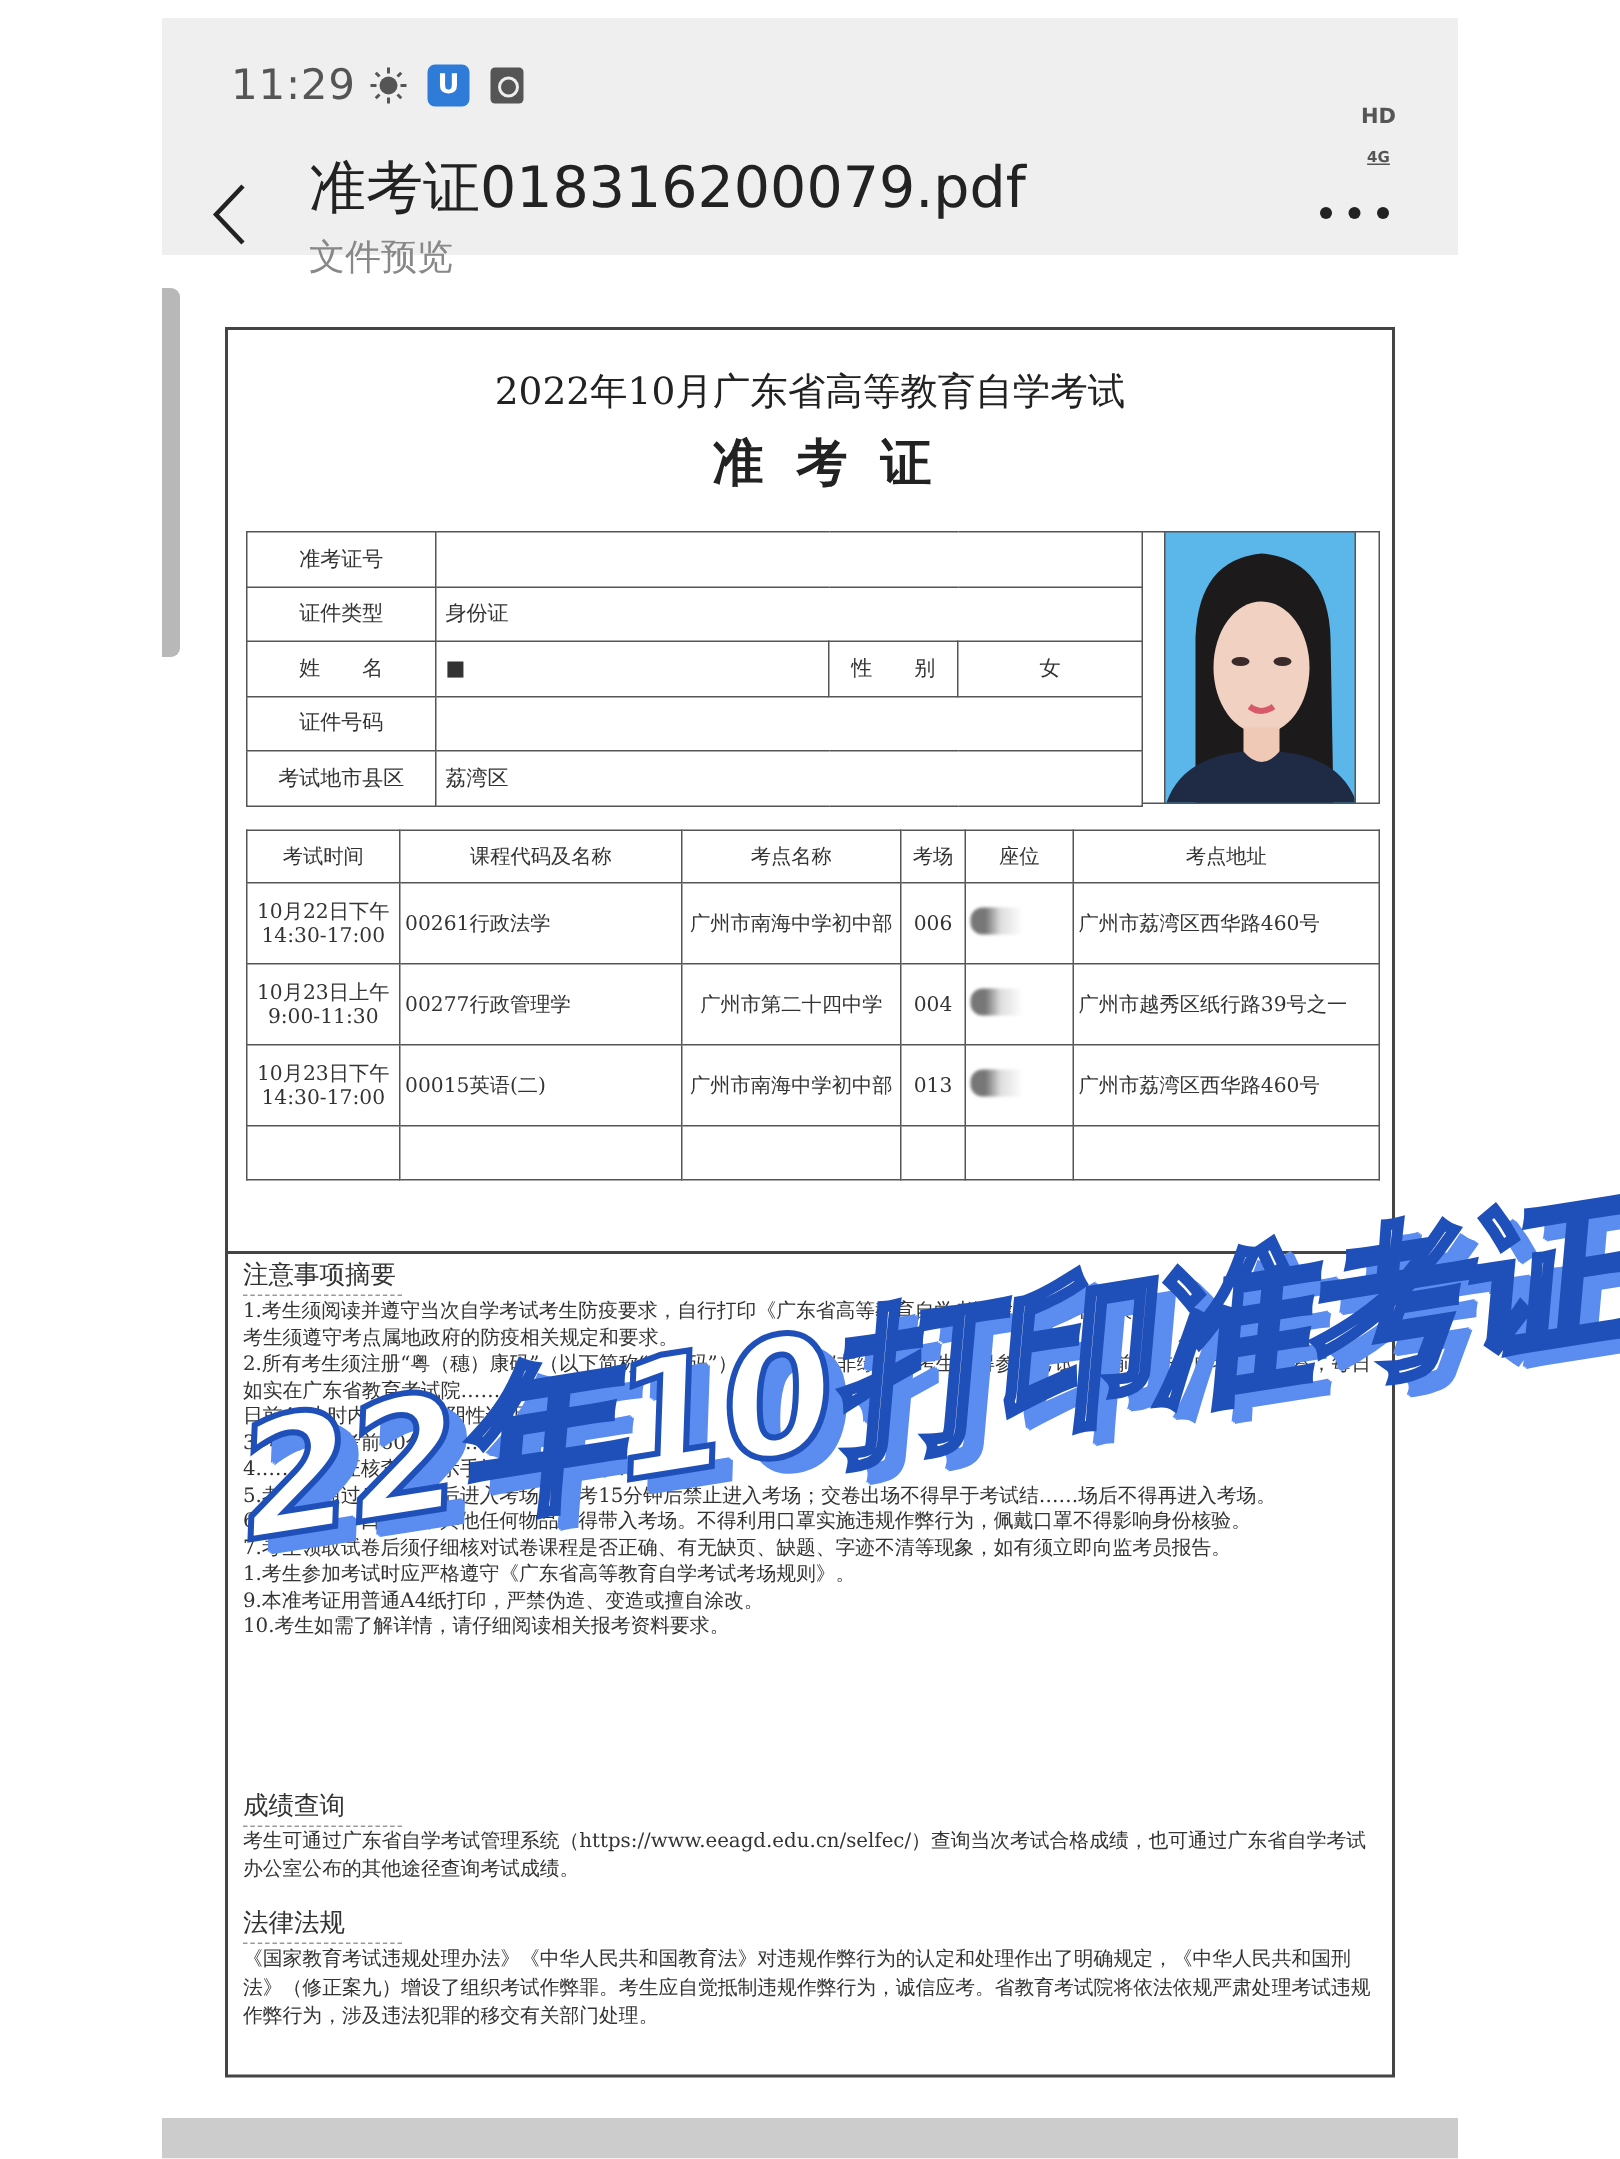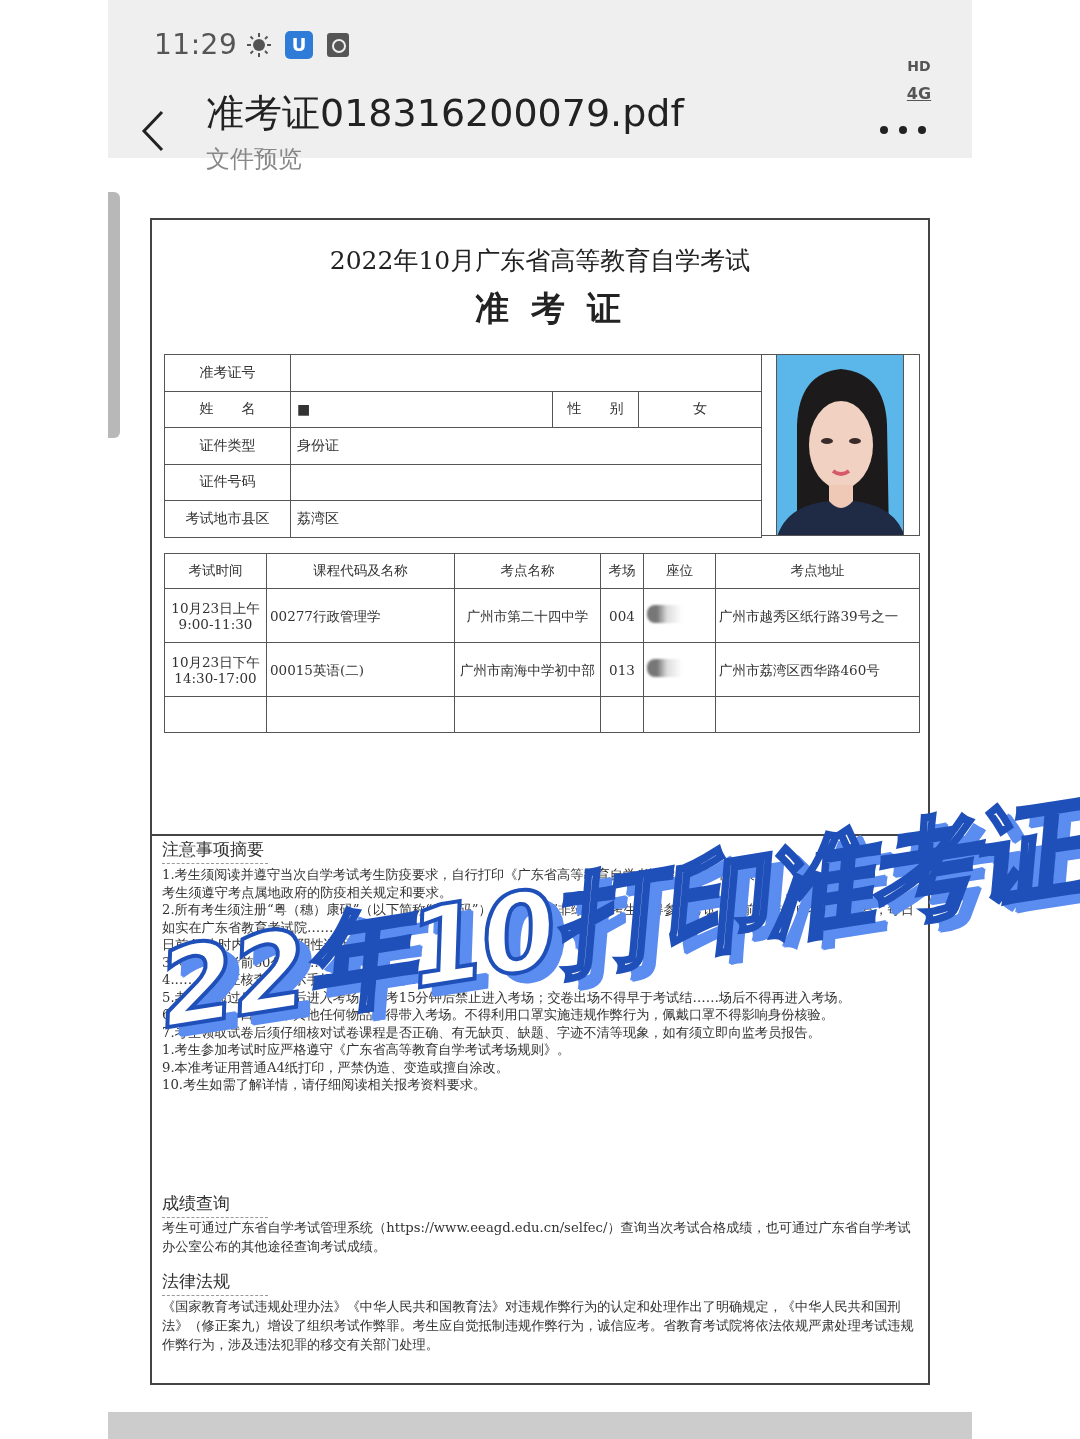--- a/index.html
+++ b/index.html
@@ -2,32 +2,32 @@
 <html><head>
 <meta charset="utf-8">
 <style>
   * { box-sizing: border-box; margin: 0; padding: 0; }
   html, body { width: 1080px; height: 1439px; background: #ffffff; overflow: hidden; }
   body { position: relative; font-family: "DejaVu Sans", "Liberation Sans", sans-serif; }
 
   .phone { position: absolute; left: 108px; top: 0; width: 864px; height: 1439px; background: #ffffff; }
 
   
-  .app-header { position: absolute; left: 0; top: 0; width: 864px; height: 158px; background: #efefef; }
+  .app-header { position: absolute; left: 0; top: 12px; width: 864px; height: 158px; background: #efefef; }
   .status-bar { position: absolute; left: 0; top: 22px; width: 864px; height: 46px; }
   .status-time { position: absolute; left: 46px; top: 6px; font-size: 28px; color: #555; letter-spacing: 0.5px; }
   .sun-icon { position: absolute; left: 138px; top: 10px; width: 26px; height: 26px; }
   .app-u-icon { position: absolute; left: 177px; top: 9px; width: 28px; height: 28px; background: #2f7bd8; border-radius: 5px; color: #fff; font-size: 18px; font-weight: bold; text-align: center; line-height: 28px; }
   .app-clock-icon { position: absolute; left: 219px; top: 11px; width: 22px; height: 24px; background: #555; border-radius: 3px; }
   .app-clock-icon::after { content: ""; position: absolute; left: 5px; top: 6px; width: 10px; height: 10px; border: 2px solid #eee; border-radius: 50%; }
   .status-right { position: absolute; right: 40px; top: 8px; height: 30px; display: flex; align-items: center; gap: 14px; color: #555; flex-direction: column; }
   .alarm-icon { width: 26px; height: 26px; }
   .mute-icon { width: 26px; height: 26px; }
   .hd-label { font-size: 14px; font-weight: bold; color: #555; }
-  .net-4g { font-size: 16px; font-weight: bold; color: #555; line-height: 11px; text-decoration: underline; }
+  .net-4g { font-size: 10px; font-weight: bold; color: #555; line-height: 11px; text-decoration: underline; }
   .signal-icon { width: 24px; height: 22px; }
   .battery-icon { width: 14px; height: 26px; }
 
   .back-icon { position: absolute; left: 30px; top: 108px; width: 30px; height: 46px; }
   .file-title { position: absolute; left: 98px; top: 88px; font-size: 38px; color: #222; }
   .file-subtitle { position: absolute; left: 98px; top: 143px; font-size: 24px; color: #888; }
   .more-icon { position: absolute; right: 46px; top: 126px; width: 46px; height: 10px; display: flex; justify-content: space-between; }
   .more-icon span { width: 8px; height: 8px; background: #222; border-radius: 50%; }
 
   .scroll-handle { position: absolute; left: 0; top: 192px; width: 12px; height: 246px; background: #b8b8b8; border-radius: 0 6px 6px 0; }
@@ -133,28 +133,28 @@
     <div class="doc-title">2022年10月广东省高等教育自学考试</div>
     <div class="doc-heading">准考证</div>
 
     <table class="info-table">
       <tbody>
           <tr>
         <td class="lbl">准考证号</td>
         <td colspan="3"></td>
       </tr>
       <tr>
+        <td class="lbl">证件类型</td>
+        <td colspan="3">身份证</td>
+      </tr>
+      <tr>
         <td class="lbl">姓　　名</td>
         <td style="width:262px">■</td>
         <td style="width:86px;text-align:center">性　　别</td>
         <td style="text-align:center">女</td>
-      </tr>
-      <tr>
-        <td class="lbl">证件类型</td>
-        <td colspan="3">身份证</td>
       </tr>
       <tr>
         <td class="lbl">证件号码</td>
         <td colspan="3"></td>
       </tr>
       <tr>
         <td class="lbl">考试地市县区</td>
         <td colspan="3">荔湾区</td>
       </tr>
     </tbody>
@@ -179,20 +179,31 @@
         <tr>
           <th style="width:102px">考试时间</th>
           <th style="width:188px">课程代码及名称</th>
           <th style="width:146px">考点名称</th>
           <th style="width:43px">考场</th>
           <th style="width:72px">座位</th>
           <th>考点地址</th>
         </tr>
       </thead>
       <tbody>
+        <tr>
+          <td>
+              <div>10月22日下午</div>
+              <div>14:30-17:00</div>
+            </td>
+          <td class="left">00261行政法学</td>
+          <td>广州市南海中学初中部</td>
+          <td>006</td>
+          <td class="left"><span class="seat-blur"></span></td>
+          <td class="left">广州市荔湾区西华路460号</td>
+        </tr>
         <tr>
           <td>
               <div>10月23日上午</div>
               <div>9:00-11:30</div>
             </td>
           <td class="left">00277行政管理学</td>
           <td>广州市第二十四中学</td>
           <td>004</td>
           <td class="left"><span class="seat-blur"></span></td>
           <td class="left">广州市越秀区纸行路39号之一</td>

